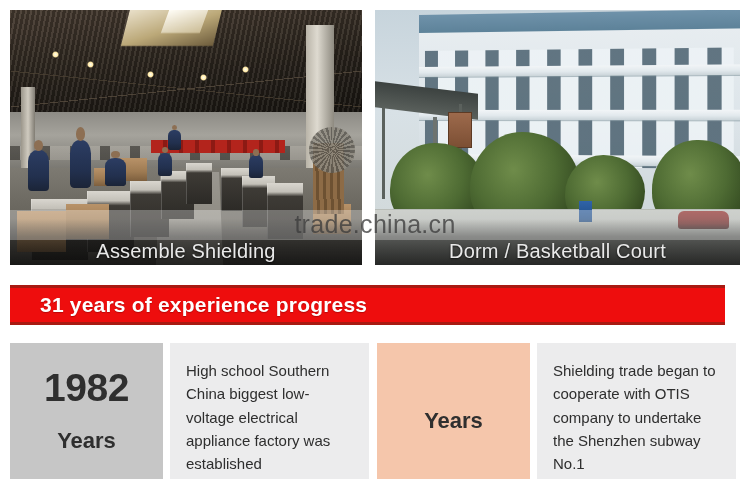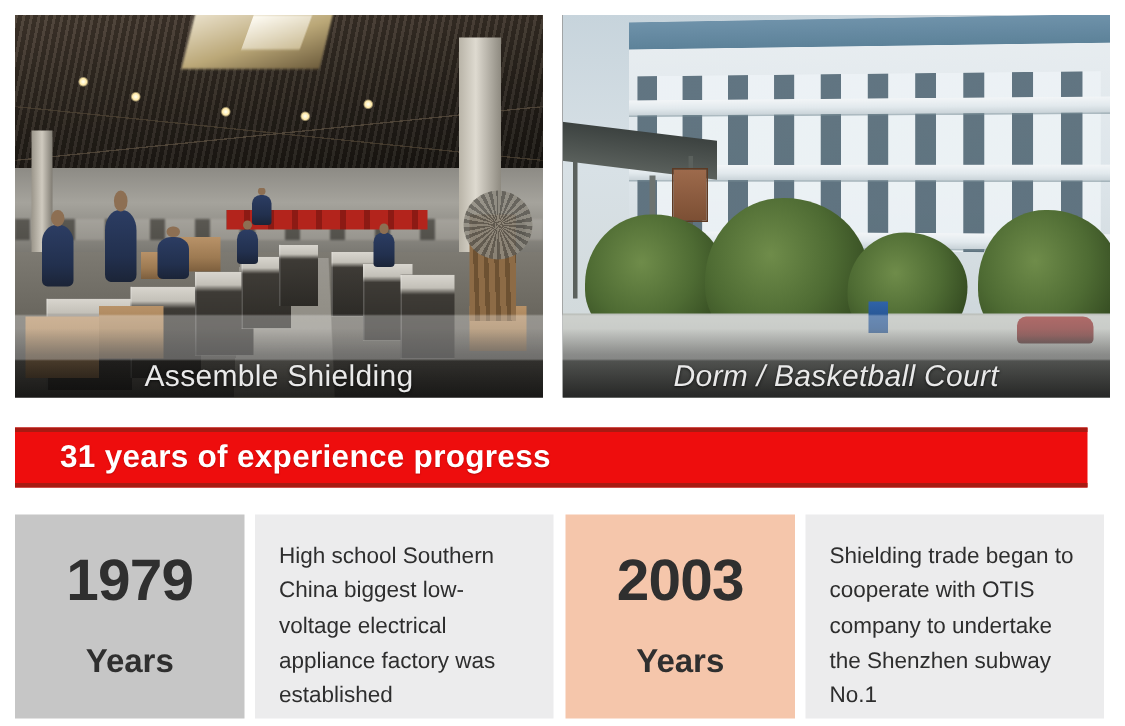--- a/index.html
+++ b/index.html
@@ -24,21 +24,21 @@
     background: #ffffff;
   }
   .photo-frame {
     position: absolute;
     top: 10px;
     height: 255px;
     overflow: hidden;
     background: #2b2b28;
   }
   .photo-left  { left: 10px;  width: 352px; }
-  .photo-right { left: 375px; width: 365px; font-style: italic; }
+  .photo-right { left: 375px; width: 365px; }
 
   .photo-scene {
     position: absolute;
     inset: 0;
     overflow: hidden;
   }
 
   
   .ws-roof {
     position: absolute; left: 0; top: 0; width: 100%; height: 44%;
@@ -407,45 +407,45 @@
       <div class="dm-car"></div>
     </div>
 
     <div class="caption-bar">
       <span class="caption-text">Dorm / Basketball Court</span>
     </div>
   </div>
 
   <div class="watermark">
     <div class="watermark-band"></div>
+    <span class="watermark-text">trade.china.cn</span>
   </div>
 </div>
 
 <div class="red-banner">
   <span class="red-banner-text">31 years of experience progress</span>
 </div>
 
 <div class="timeline">
 
   <div class="tl-item">
     <div class="tl-year gray">
-      <span class="tl-year-num">1979</span>
+      <span class="tl-year-num">1982</span>
       <span class="tl-year-label">Years</span>
     </div>
     <div class="tl-gap"></div>
     <div class="tl-desc">
       <span class="tl-desc-text">High school Southern China biggest low-voltage electrical appliance factory was established</span>
     </div>
   </div>
 
   <div class="tl-gap-mid"></div>
 
   <div class="tl-item">
     <div class="tl-year peach">
-      <span class="tl-year-num">2003</span>
       <span class="tl-year-label">Years</span>
     </div>
     <div class="tl-gap"></div>
     <div class="tl-desc">
       <span class="tl-desc-text">Shielding trade began to cooperate with OTIS company to undertake the Shenzhen subway No.1</span>
     </div>
   </div>
 
 </div>
 

